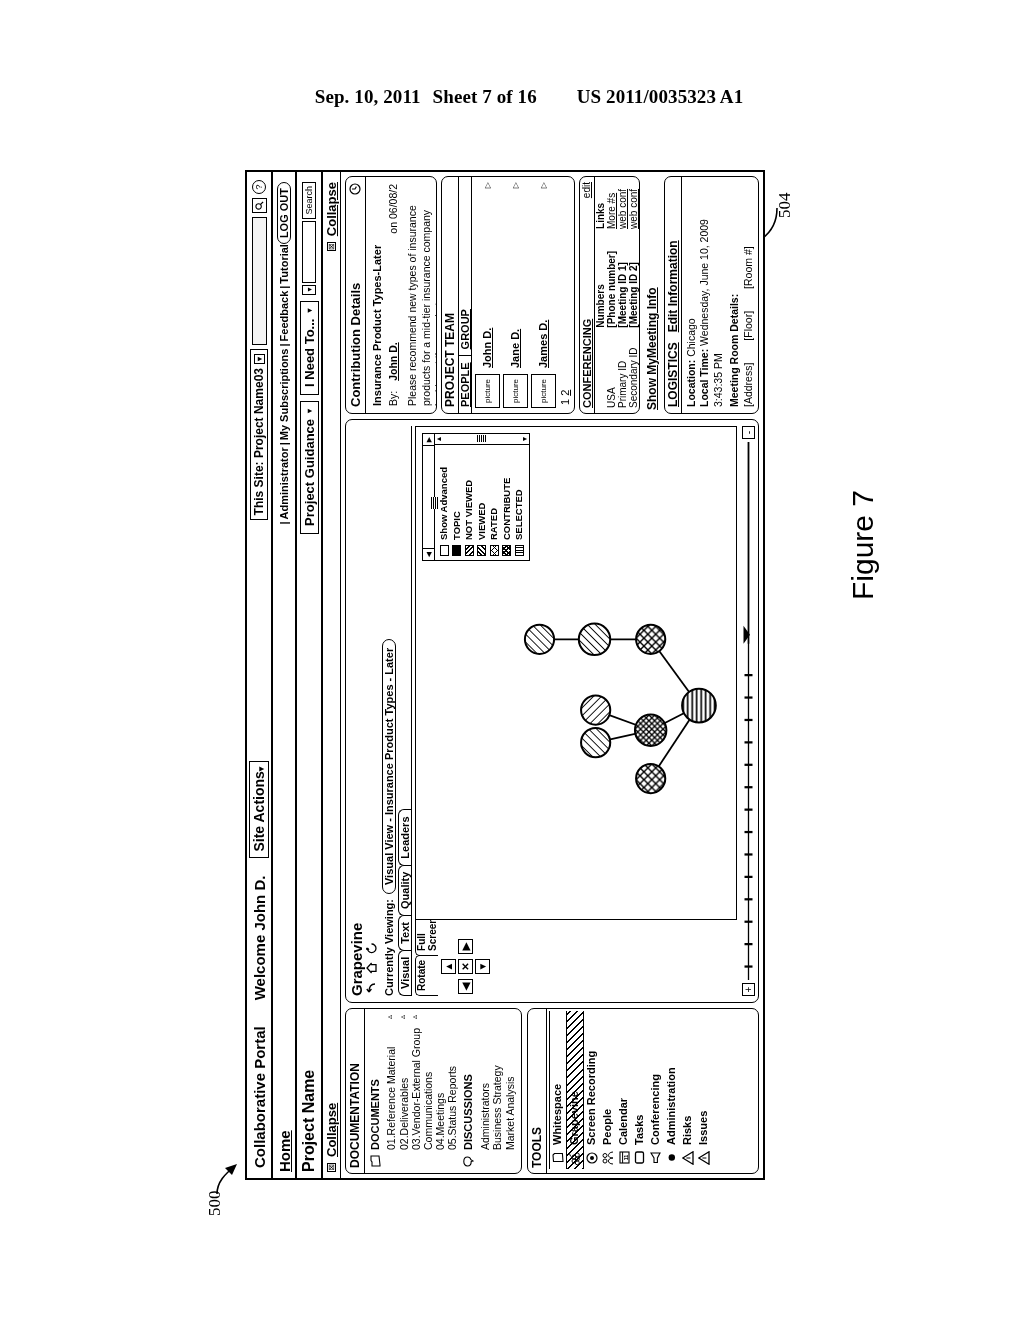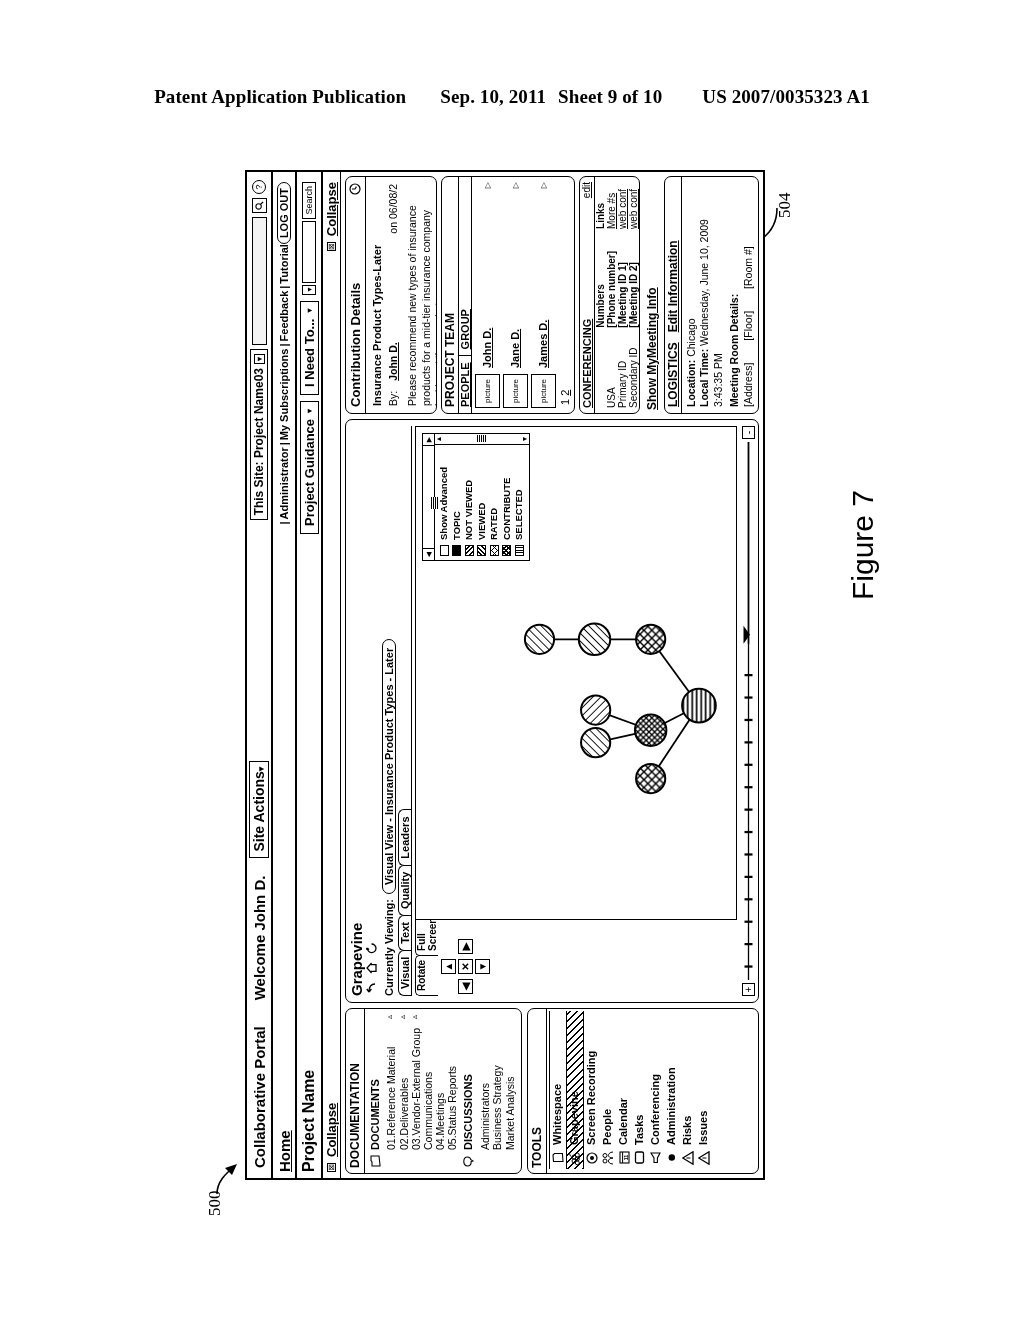--- a/index.html
+++ b/index.html
@@ -309,27 +309,26 @@
             border-bottom:1.5px solid #000; }
   .log-hd .t { font-size:12px; font-weight:bold; text-decoration:underline; }
   .log-bd { padding:3px 6px; font-size:10.5px; line-height:1.28; }
   .log-bd .b { font-weight:bold; }
   .room-row { display:flex; gap:22px; }
 </style>
 </head>
 <body>
 
 <div class="pat-header">
-  <span>Patent Application Publication</span>
   <span class="ph-gap1"></span>
   <span>Sep. 10, 2011</span>
   <span class="ph-gap2"></span>
-  <span>Sheet 9 of 10</span>
+  <span>Sheet 7 of 16</span>
   <span class="ph-gap3"></span>
-  <span>US 2007/0035323 A1</span>
+  <span>US 2011/0035323 A1</span>
 </div>
 
 <div class="fig-caption">Figure 7</div>
 
 <div id="stage">
 
   <div class="ref" style="left:-36px; top:0px;">500</div>
   <svg style="position:absolute;left:-18px;top:-6px;width:70px;height:50px;">
     <path d="M4,18 C16,18 24,26 32,36" stroke="#000" stroke-width="1.6" fill="none"></path>
     <path d="M30,26 L34,38 L23,33 Z" fill="#000"></path>

